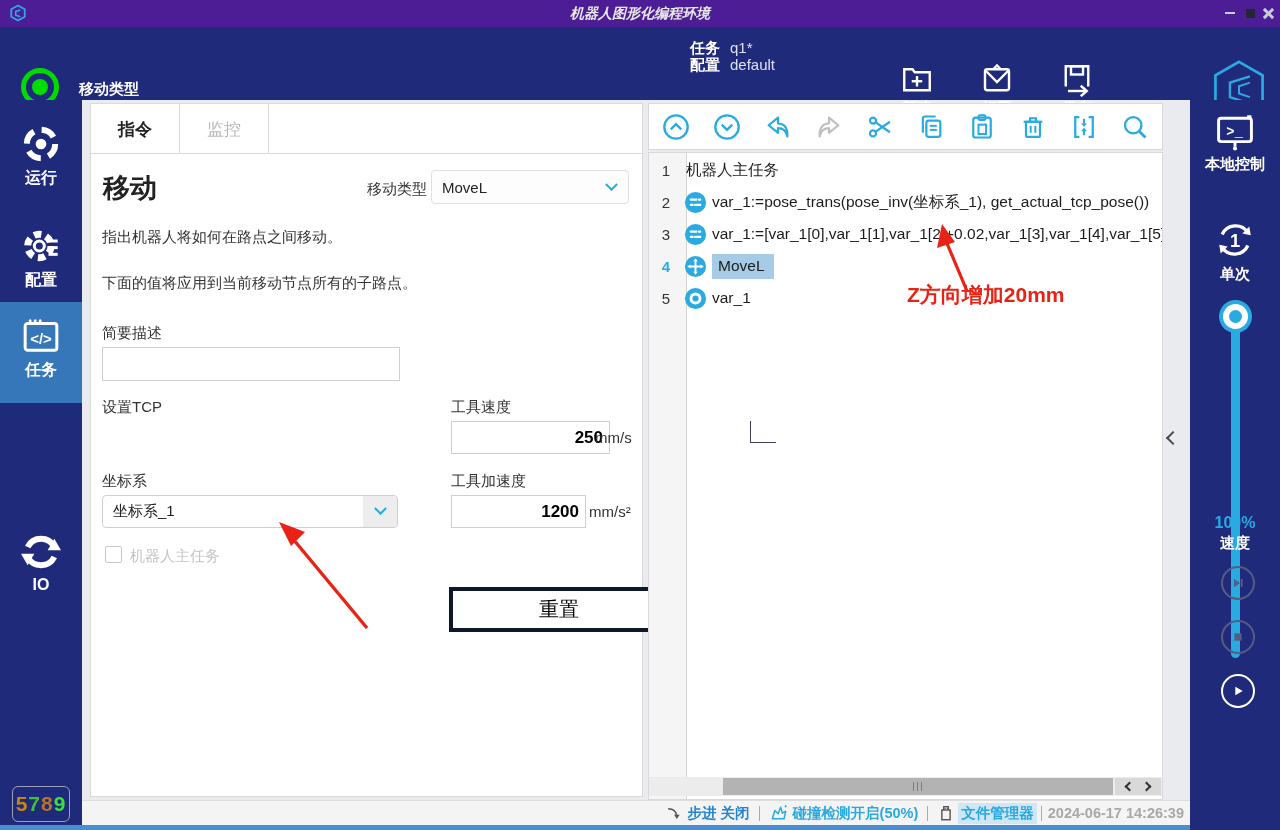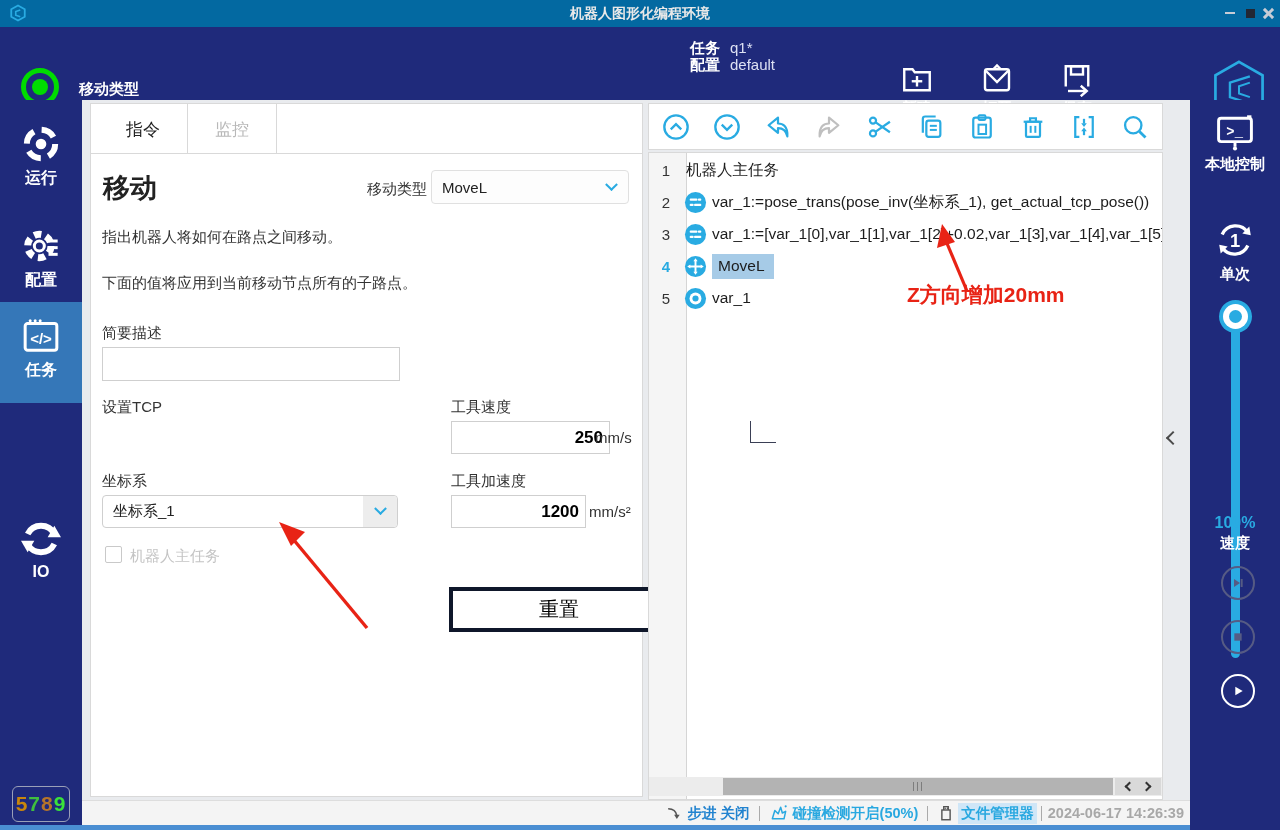--- a/index.html
+++ b/index.html
@@ -1,21 +1,21 @@
 <!DOCTYPE html>
 <html><head>
 <meta charset="utf-8">
 <style>
   * { margin:0; padding:0; box-sizing:border-box; }
   html,body { width:1280px; height:830px; overflow:hidden; }
   body { font-family:"Liberation Sans","DejaVu Sans",sans-serif; background:#e9ebee; position:relative; }
   .abs { position:absolute; }
 
   
-  .titlebar { left:0; top:0; width:1280px; height:27px; background:#0369a1; display:flex; align-items:center; }
+  .titlebar { left:0; top:0; width:1280px; height:27px; background:#4c1d95; display:flex; align-items:center;font-style:italic; }
   .titlebar-title { position:absolute; left:0; right:0; text-align:center; color:#e8e8e8; font-size:14px; font-weight:bold; }
   .win-btn { position:absolute; width:18px; height:18px; top:4px; display:flex; align-items:center; justify-content:center; }
   .min-glyph { width:10px; height:2px; background:#c7ccd6; }
   .max-glyph { width:9px; height:9px; background:#232733; }
   .close-glyph { position:relative; width:12px; height:12px; }
   .close-glyph:before,.close-glyph:after { content:""; position:absolute; left:5px; top:0; width:3px; height:13px; background:#c7ccd6; }
   .close-glyph:before { transform:rotate(45deg);} .close-glyph:after { transform:rotate(-45deg);}
 
   
   .header { left:0; top:27px; width:1280px; height:73px; background:#1f2a7b; color:#fff; }
@@ -35,21 +35,21 @@
   .lsb-item { position:absolute; left:0; width:82px; height:100px; color:#fff; text-align:center; cursor:pointer; }
   .lsb-item svg { display:block; margin:14px auto 4px; }
   .lsb-item .lbl { font-size:16px; font-weight:bold; }
   .lsb-item.active { background:#3577b8; }
   .badge { position:absolute; left:12px; top:686px; width:58px; height:36px; border:1px solid #9aa0b8; border-radius:6px; display:flex; align-items:center; justify-content:center; font-size:21px; font-weight:bold; letter-spacing:1px; }
 
   
   .main { left:90px; top:103px; width:553px; height:694px; background:#fff; border:1px solid #d9d9d9; }
   .tabs { position:absolute; left:0; top:0; width:100%; height:50px; border-bottom:1px solid #d9d9d9; display:flex; }
   .tab { width:89px; height:50px; display:flex; align-items:center; justify-content:center; font-size:17px; border-right:1px solid #d9d9d9; cursor:pointer; }
-  .tab.active { font-weight:normal; color:#222;margin-left:8px; }
+  .tab.active { font-weight:bold; color:#222; }
   .tab.inactive { color:#b8b8b8; }
   .m-title { position:absolute; left:12px; top:66px; font-size:27px; font-weight:bold; color:#222; }
   .m-label { position:absolute; font-size:15px; color:#333; }
   .dropdown { position:absolute; background:#fff; border:1px solid #e0e0e0; border-radius:4px; display:flex; align-items:center; cursor:pointer; }
   .dropdown .val { flex:1; padding-left:10px; font-size:15px; color:#222; }
   .dd-zone { width:34px; height:100%; border-radius:0 4px 4px 0; background:#ededed; display:flex; align-items:center; justify-content:center; }
   .dropdown.flat .dd-zone { background:transparent; }
   .chev { width:9px; height:9px; border-right:2px solid #29abe2; border-bottom:2px solid #29abe2; transform:rotate(45deg) translate(-2px,-2px); }
   .tinput { position:absolute; background:#fff; border:1px solid #cfcfcf; }
   .num-val { width:100%; height:100%; display:flex; align-items:center; justify-content:flex-end; padding-right:6px; font-size:17px; font-weight:bold; color:#000; }
@@ -199,21 +199,21 @@
   <div class="lsb-item active" style="top:202px; height:101px;">
     <svg width="42" height="40" viewBox="0 0 24 24">
       <rect x="2.5" y="4.5" width="19" height="16" rx="1.5" fill="none" stroke="#fff" stroke-width="1.8"></rect>
       <circle cx="5.5" cy="2.8" r="0.9" fill="#fff"></circle>
         <circle cx="8.5" cy="2.8" r="0.9" fill="#fff"></circle>
         <circle cx="11.5" cy="2.8" r="0.9" fill="#fff"></circle>
       <text x="12" y="16.5" text-anchor="middle" font-size="9" font-weight="bold" fill="#fff" font-family="Liberation Sans, sans-serif">&lt;/&gt;</text>
     </svg>
     <div class="lbl">任务</div>
   </div>
-  <div class="lsb-item" style="top:405px;">
+  <div class="lsb-item" style="top:418px;">
     <svg width="40" height="40" viewBox="0 0 24 24">
       <path d="M4 9 A 9 9 0 0 1 20 9" fill="none" stroke="#fff" stroke-width="3.6"></path>
       <path d="M20 15 A 9 9 0 0 1 4 15" fill="none" stroke="#fff" stroke-width="3.6"></path>
       <polygon points="20,4 24,11 16,11" fill="#fff"></polygon>
       <polygon points="4,20 0,13 8,13" fill="#fff"></polygon>
     </svg>
     <div class="lbl">IO</div>
   </div>
   <div class="badge">
     <span style="color: rgb(200, 134, 13);">5</span>

